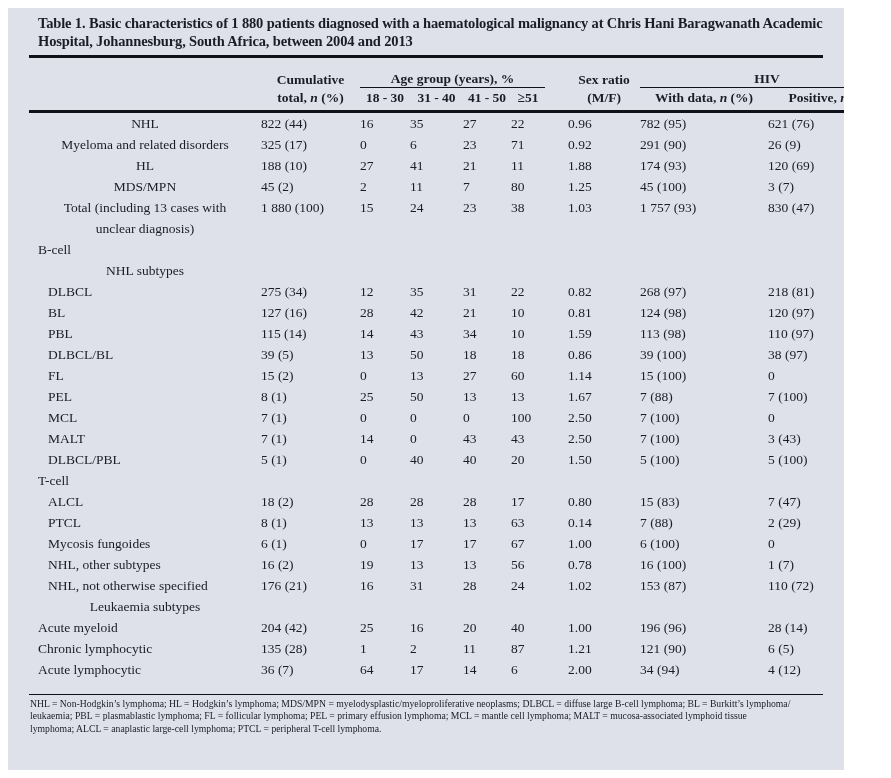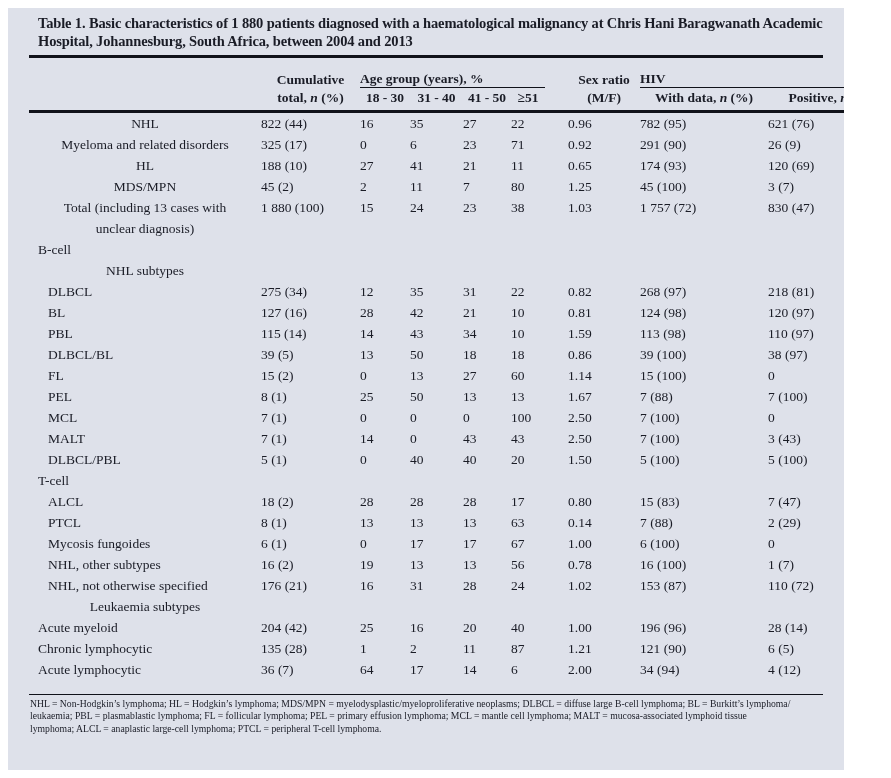--- a/index.html
+++ b/index.html
@@ -31,21 +31,21 @@
   col.c-a1{width:50px;}
   col.c-a2{width:53px;}
   col.c-a3{width:48px;}
   col.c-a4{width:34px;}
   col.c-gap{width:23px;}
   col.c-sex{width:72px;}
   col.c-wd{width:128px;}
   col.c-pos{width:126px;}
   th{font-weight:bold;text-align:center;padding:0;font-size:13.5px;}
   tr.h1 th{vertical-align:bottom;padding-top:12px;line-height:17px;}
-  tr.h1 th.spanhead{text-align:left;border-bottom:1.5px solid var(--rule);}
+  tr.h1 th.spanhead{text-align:center;border-bottom:1.5px solid var(--rule);}
   tr.h2 th{border-bottom:3px solid var(--rule);padding:2px 0 4px 0;line-height:16px;}
   tbody td{
     font-size:13.5px;line-height:21px;padding:0;vertical-align:top;
     white-space:nowrap;overflow:visible;
   }
   td.lbl{white-space:normal;}
   td.ind0{padding-left:0;text-align:center;}
   td.ind1{padding-left:9px;}
   td.ind2{padding-left:19px;}
   .footnote{
@@ -122,21 +122,21 @@
           <td>26 (9)</td>
         </tr>
         <tr>
           <td class="lbl ind0">HL</td>
           <td>188 (10)</td>
           <td>27</td>
           <td>41</td>
           <td>21</td>
           <td>11</td>
           <td></td>
-          <td>0.65</td>
+          <td>1.88</td>
           <td>174 (93)</td>
           <td>120 (69)</td>
         </tr>
         <tr>
           <td class="lbl ind0">MDS/MPN</td>
           <td>45 (2)</td>
           <td>2</td>
           <td>11</td>
           <td>7</td>
           <td>80</td>
@@ -147,21 +147,21 @@
         </tr>
         <tr>
           <td class="lbl ind0">Total (including 13 cases with<br>unclear diagnosis)</td>
           <td>1 880 (100)</td>
           <td>15</td>
           <td>24</td>
           <td>23</td>
           <td>38</td>
           <td></td>
           <td>1.03</td>
-          <td>1 757 (72)</td>
+          <td>1 757 (93)</td>
           <td>830 (47)</td>
         </tr>
         <tr>
           <td class="lbl ind1">B-cell</td>
           <td colspan="9"></td>
         </tr>
         <tr>
           <td class="lbl ind0">NHL subtypes</td>
           <td colspan="9"></td>
         </tr>

